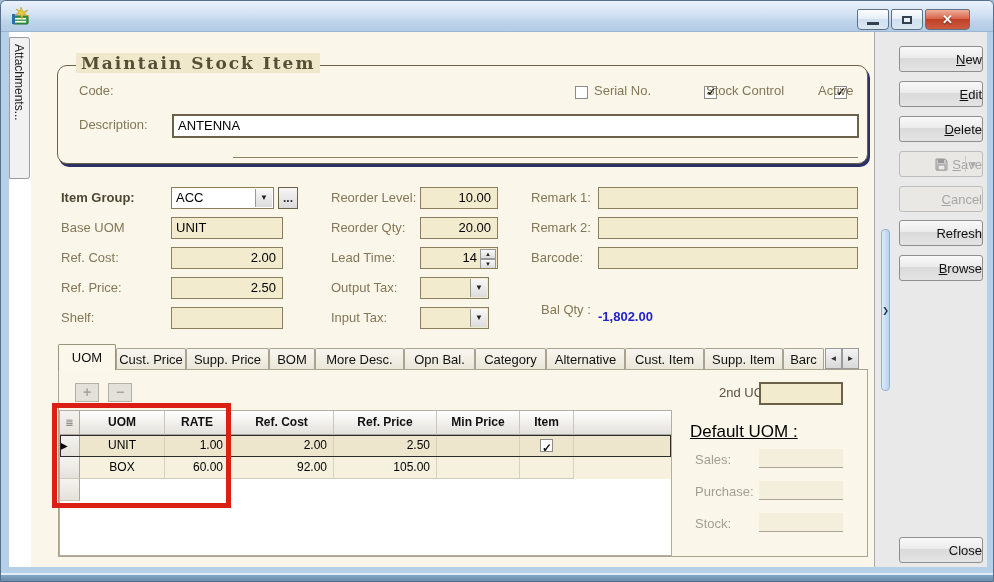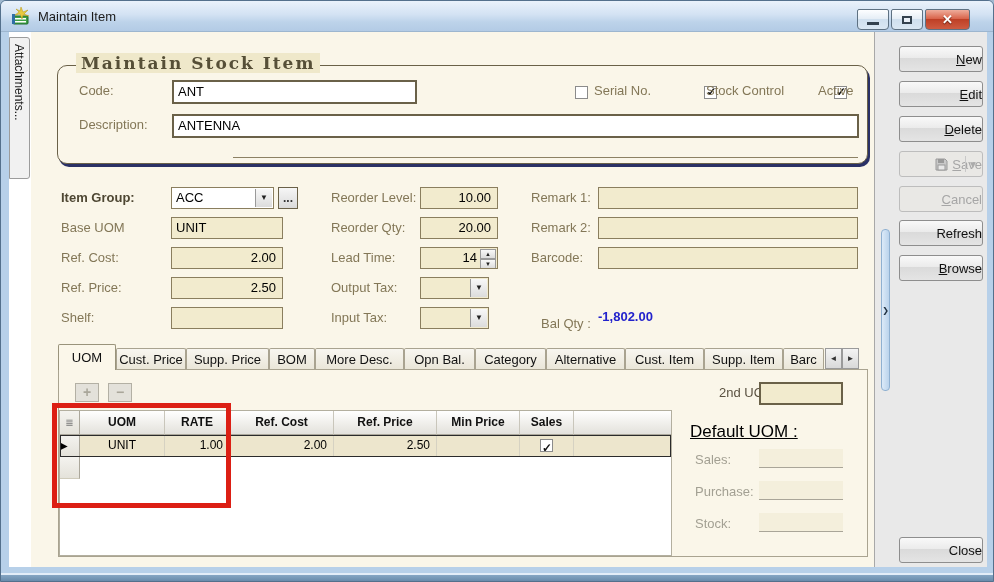--- a/index.html
+++ b/index.html
@@ -116,42 +116,40 @@
 <div class="window">
 
   <div class="abs titlebar">
     <svg class="abs app-icon" viewBox="0 0 20 20">
       <rect x="2" y="10" width="15" height="8" rx="1" fill="#3FA045" stroke="#1F6B2A"></rect>
       <rect x="4" y="12" width="11" height="1.5" fill="#FFFFFF"></rect>
       <rect x="4" y="15" width="11" height="1.5" fill="#FFFFFF"></rect>
       <polygon points="10,1 12,6 17,4 13,8 18,10 12,9 11,13 9,8 4,9 8,6 5,3 9,5" fill="#E8C93E" stroke="#B8960F" stroke-width="0.5"></polygon>
       <rect x="1" y="8" width="3" height="10" fill="#2E6EA6"></rect>
     </svg>
-    <span class="abs title-text">Maintain Item</span>
     <div class="abs winbtn minmax" style="left:856px;width:32px;">
       <div class="glyph-min"></div>
     </div>
     <div class="abs winbtn minmax" style="left:890px;width:32px;">
       <div class="glyph-max"></div>
     </div>
     <div class="abs winbtn closebtn" style="left:924px;width:45px;">
       <span class="glyph-x">✕</span>
     </div>
   </div>
 
   <div class="abs attach-strip"></div>
   <div class="abs attach-tab">Attachments...</div>
   <div class="abs main-area"></div>
   <div class="abs right-zone"></div>
   <div class="abs splitter">❯</div>
 
   <div class="abs groupbox">
     <span class="abs legend">Maintain Stock Item</span>
     <span class="abs lbl" style="left:21px;top:17px;">Code:</span>
-    <div class="abs fld white heavy" style="left:114px;top:14px;width:245px;height:24px;">ANT</div>
 
     <span class="abs checkbox" style="left:517px;top:17px;"></span>
     <span class="abs lbl" style="left:536px;top:17px;">Serial No.</span>
     <span class="abs checkbox on" style="left:629px;top:17px;"></span>
     <span class="abs lbl" style="left:648px;top:17px;">Stock Control</span>
     <span class="abs checkbox on" style="left:741px;top:17px;"></span>
     <span class="abs lbl" style="left:760px;top:17px;">Active</span>
 
     <span class="abs lbl" style="left:21px;top:51px;">Description:</span>
     <div class="abs fld white heavy" style="left:114px;top:48px;width:687px;height:24px;">ANTENNA</div>
@@ -206,21 +204,21 @@
 
   <span class="abs lbl" style="left:530px;top:189px;">Remark 1:</span>
   <div class="abs fld" style="left:597px;top:186px;width:260px;height:22px;"></div>
 
   <span class="abs lbl" style="left:530px;top:219px;">Remark 2:</span>
   <div class="abs fld" style="left:597px;top:216px;width:260px;height:22px;"></div>
 
   <span class="abs lbl" style="left:530px;top:249px;">Barcode:</span>
   <div class="abs fld" style="left:597px;top:246px;width:260px;height:22px;"></div>
 
-  <span class="abs lbl" style="left:540px;top:315px;text-align:center;">Bal Qty :</span>
+  <span class="abs lbl" style="left:540px;top:301px;text-align:center;">Bal Qty :</span>
   <span class="abs balqty-value" style="left: 597px; top: 308px; color: rgb(34, 34, 204);">-1,802.00</span>
 
   <div class="tab active" style="left:57px;width:58px;">UOM</div>
   <div class="tab" style="left:115px;width:70px;">Cust. Price</div>
   <div class="tab" style="left:185px;width:83px;">Supp. Price</div>
   <div class="tab" style="left:268px;width:46px;">BOM</div>
   <div class="tab" style="left:314px;width:89px;">More Desc.</div>
   <div class="tab" style="left:403px;width:71px;">Opn Bal.</div>
   <div class="tab" style="left:474px;width:71px;">Category</div>
   <div class="tab" style="left:545px;width:79px;">Alternative</div>
@@ -238,32 +236,41 @@
     <div class="abs fld heavy" style="left:700px;top:12px;width:84px;height:23px;"></div>
 
     <div class="abs grid">
       <div class="g-header">
         <div class="gh sel"><span class="corner-glyph">≣</span></div>
         <div class="gh" style="width:85px;">UOM</div>
         <div class="gh" style="width:65px;">RATE</div>
         <div class="gh" style="width:104px;">Ref. Cost</div>
         <div class="gh" style="width:103px;">Ref. Price</div>
         <div class="gh" style="width:83px;">Min Price</div>
-        <div class="gh" style="width:54px;">Sales</div>
+        <div class="gh" style="width:54px;">Item</div>
         <div class="gh" style="width:97px;border-right:none;"></div>
       </div>
       <div class="g-row r0">
         <div class="gc sel"><span class="rowptr">▶</span></div>
         <div class="gc t" style="width:85px;">UNIT</div>
         <div class="gc n" style="width:65px;">1.00</div>
         <div class="gc n" style="width:104px;">2.00</div>
         <div class="gc n" style="width:103px;">2.50</div>
         <div class="gc n" style="width:83px;"></div>
         <div class="gc c" style="width:54px;"><span class="checkbox on"></span></div>
       </div>
+      <div class="g-row r2">
+        <div class="gc sel"></div>
+        <div class="gc t" style="width:85px;">BOX</div>
+        <div class="gc n" style="width:65px;">60.00</div>
+        <div class="gc n" style="width:104px;">92.00</div>
+        <div class="gc n" style="width:103px;">105.00</div>
+        <div class="gc n" style="width:83px;"></div>
+        <div class="gc c" style="width:54px;"></div>
+      </div>
       <div class="g-row">
         <div class="gc sel"></div>
       </div>
     </div>
 
     <span class="abs underline-title" style="left:631px;top:52px;">Default UOM :</span>
     <span class="abs lbl gray" style="left:636px;top:82px;">Sales:</span>
     <div class="abs flat-fld" style="left:700px;top:79px;"></div>
     <span class="abs lbl gray" style="left:636px;top:114px;">Purchase:</span>
     <div class="abs flat-fld" style="left:700px;top:111px;"></div>

